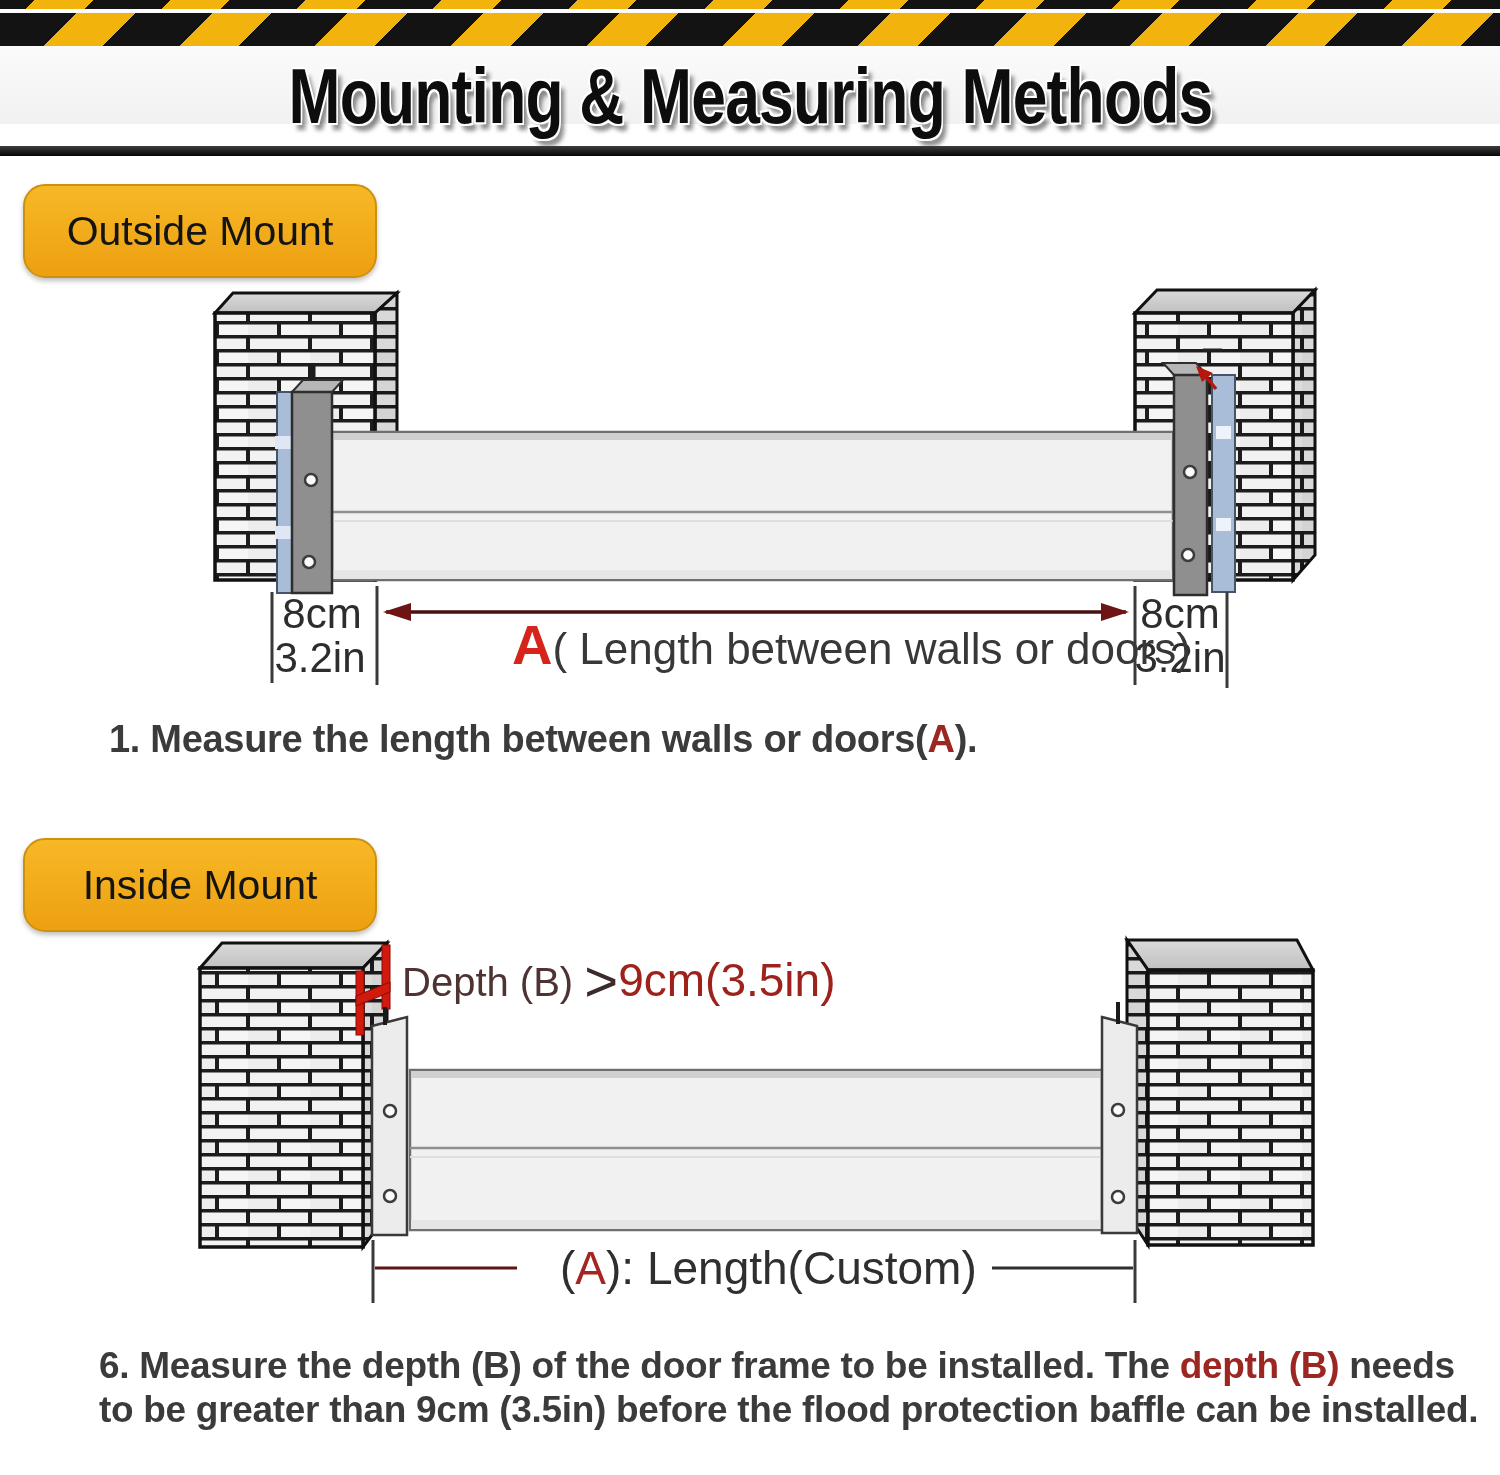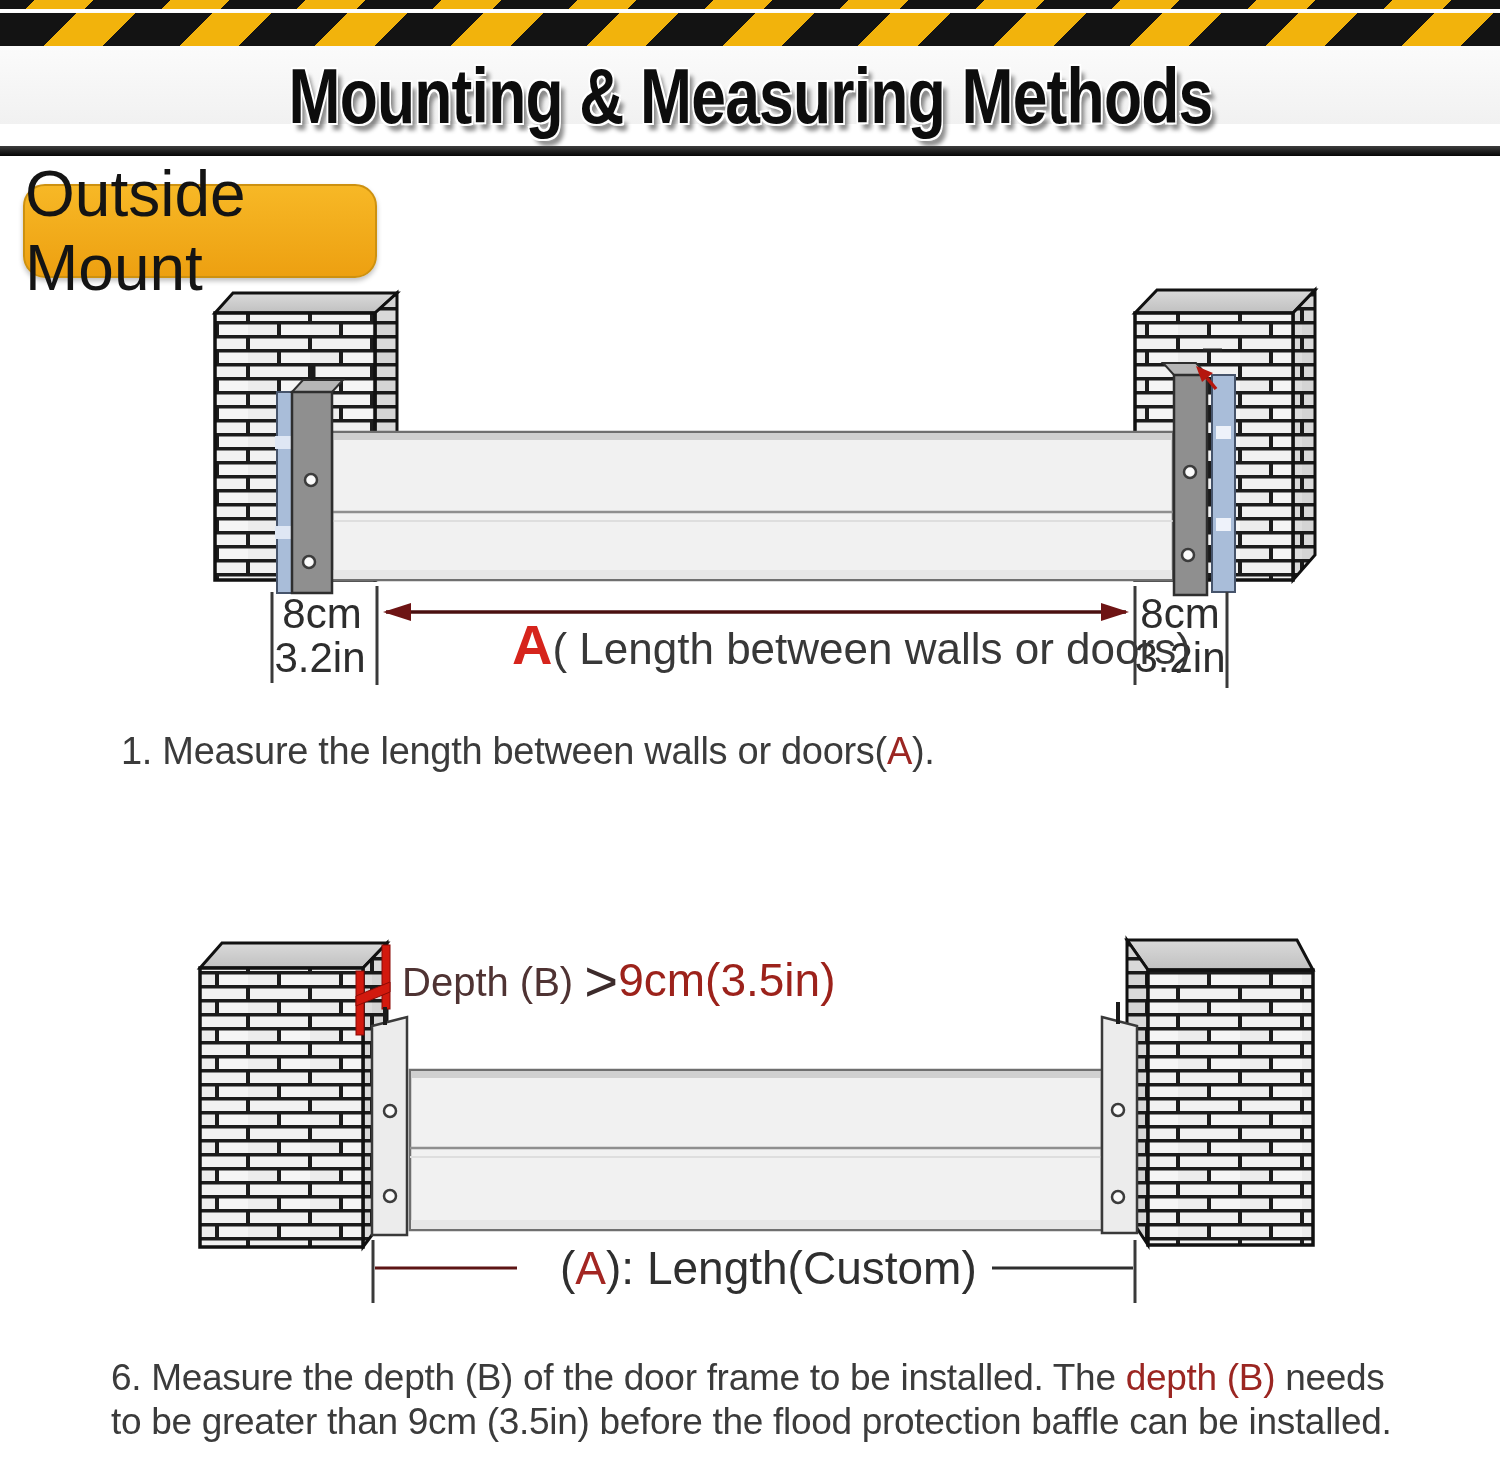--- a/index.html
+++ b/index.html
@@ -29,57 +29,58 @@
     position:absolute; top:146px; left:0; width:100%; height:10px;
     background:linear-gradient(#3d3d3d,#050505);
   }
   
   .badge {
     position:absolute; left:23px; width:350px; height:90px;
     background:linear-gradient(180deg,#f7b826,#eda011);
     border:2px solid #cd9110; border-radius:22px;
     box-shadow:0 3px 5px rgba(0,0,0,0.25);
     display:flex; align-items:center; justify-content:center;
-    font-size:64px; color:#141414;
+    font-size:41px; color:#141414;
   }
   #badge-outside { top:184px; }
   #badge-inside  { top:838px; }
   
   .diagram { position:absolute; left:0; width:1500px; }
   #diagram-outside { top:280px; height:420px; }
   #diagram-inside  { top:930px; height:440px; }
   .topface { fill:url(#topg); stroke:#111; stroke-width:3; }
   .screw { fill:#fbfbfb; stroke:#3c3c3c; stroke-width:2.5; }
   .dim { font-size:42px; fill:#2d2d2d; }
   .dimlabel { font-size:44px; fill:#383838; }
   .dimlabel2 { font-size:46px; fill:#2f2f2f; }
   .bigA { font-size:56px; font-weight:bold; fill:#d6241c; }
   svg text { font-family:"Liberation Sans", sans-serif; }
   
   .steps { position:absolute; color:#3b3b3b; }
-  .steps p { margin:16px; white-space:nowrap; }
+  .steps p { margin:4px; white-space:nowrap;font-weight:bold; }
   #steps-outside { left:105px; top:716px; width:1380px; font-size:38px; letter-spacing:-0.3px; }
   #steps-outside p { line-height:1.0; margin-bottom:18px; }
   #steps-inside { left:95px; top:1340px; width:1400px; font-size:37px; letter-spacing:-0.3px; }
   #steps-inside p { line-height:1.18; margin-bottom:12px; }
   .maroon { color:#9b2622; }
 </style>
 </head>
 <body>
 
 <div class="page">
 
   <div class="stripe" id="stripe-sliver"></div>
   <div class="stripe" id="stripe-main"></div>
   <div class="title-wrap">
     <h1>Mounting &amp; Measuring Methods</h1>
   </div>
   <div class="header-bar"></div>
 
   <div class="badge" id="badge-outside">Outside Mount</div>
+  <div class="badge" id="badge-inside">Inside Mount</div>
 
   <svg class="diagram" id="diagram-outside" viewBox="0 0 1500 420">
     <defs>
       <pattern id="bk" width="62" height="28" patternUnits="userSpaceOnUse">
         <rect width="62" height="28" fill="#1c1c1c"></rect>
         <rect x="2" y="2.5" width="58" height="10.5" fill="#f2f2f2"></rect>
         <rect x="-29" y="16.5" width="58" height="10.5" fill="#ededed"></rect>
         <rect x="33" y="16.5" width="58" height="10.5" fill="#f5f5f5"></rect>
       </pattern>
       <linearGradient id="topg" x1="0" y1="0" x2="0" y2="1">

